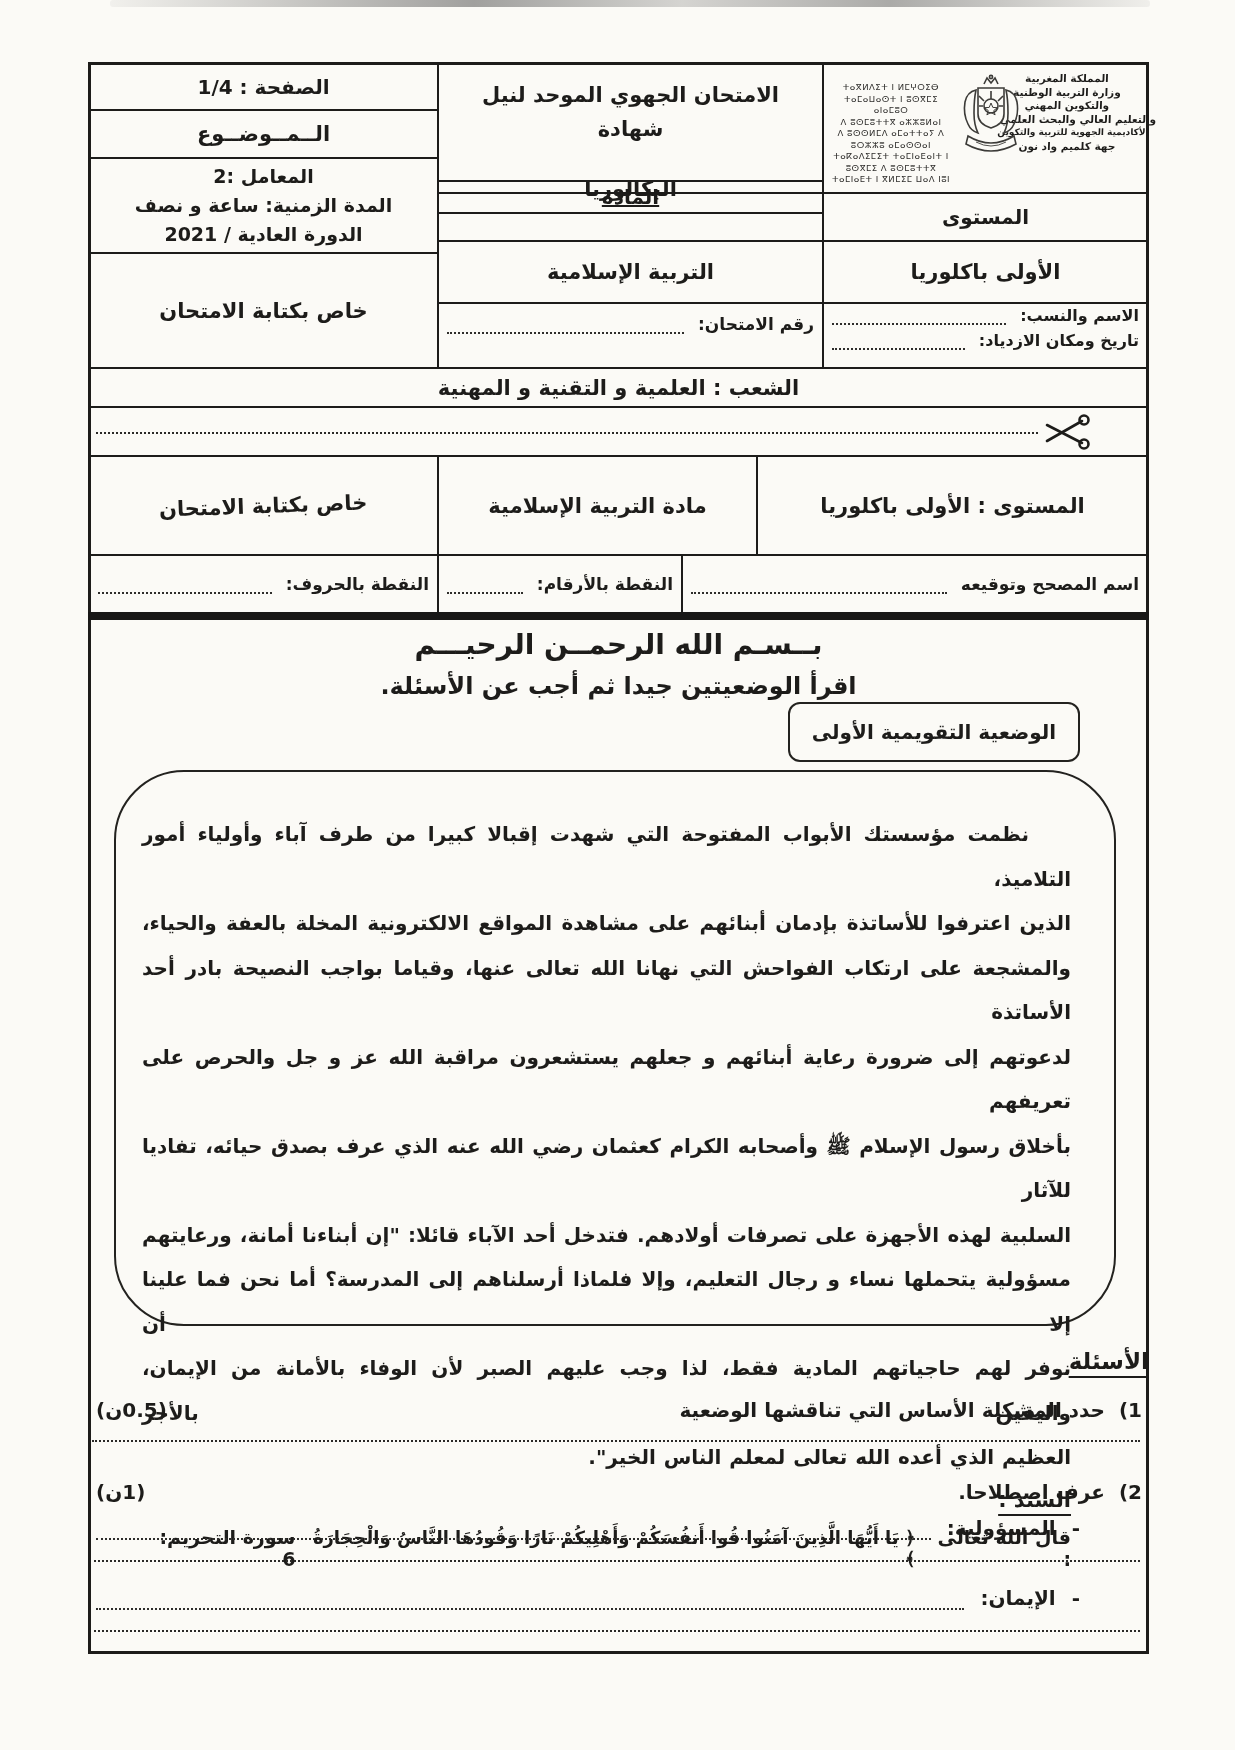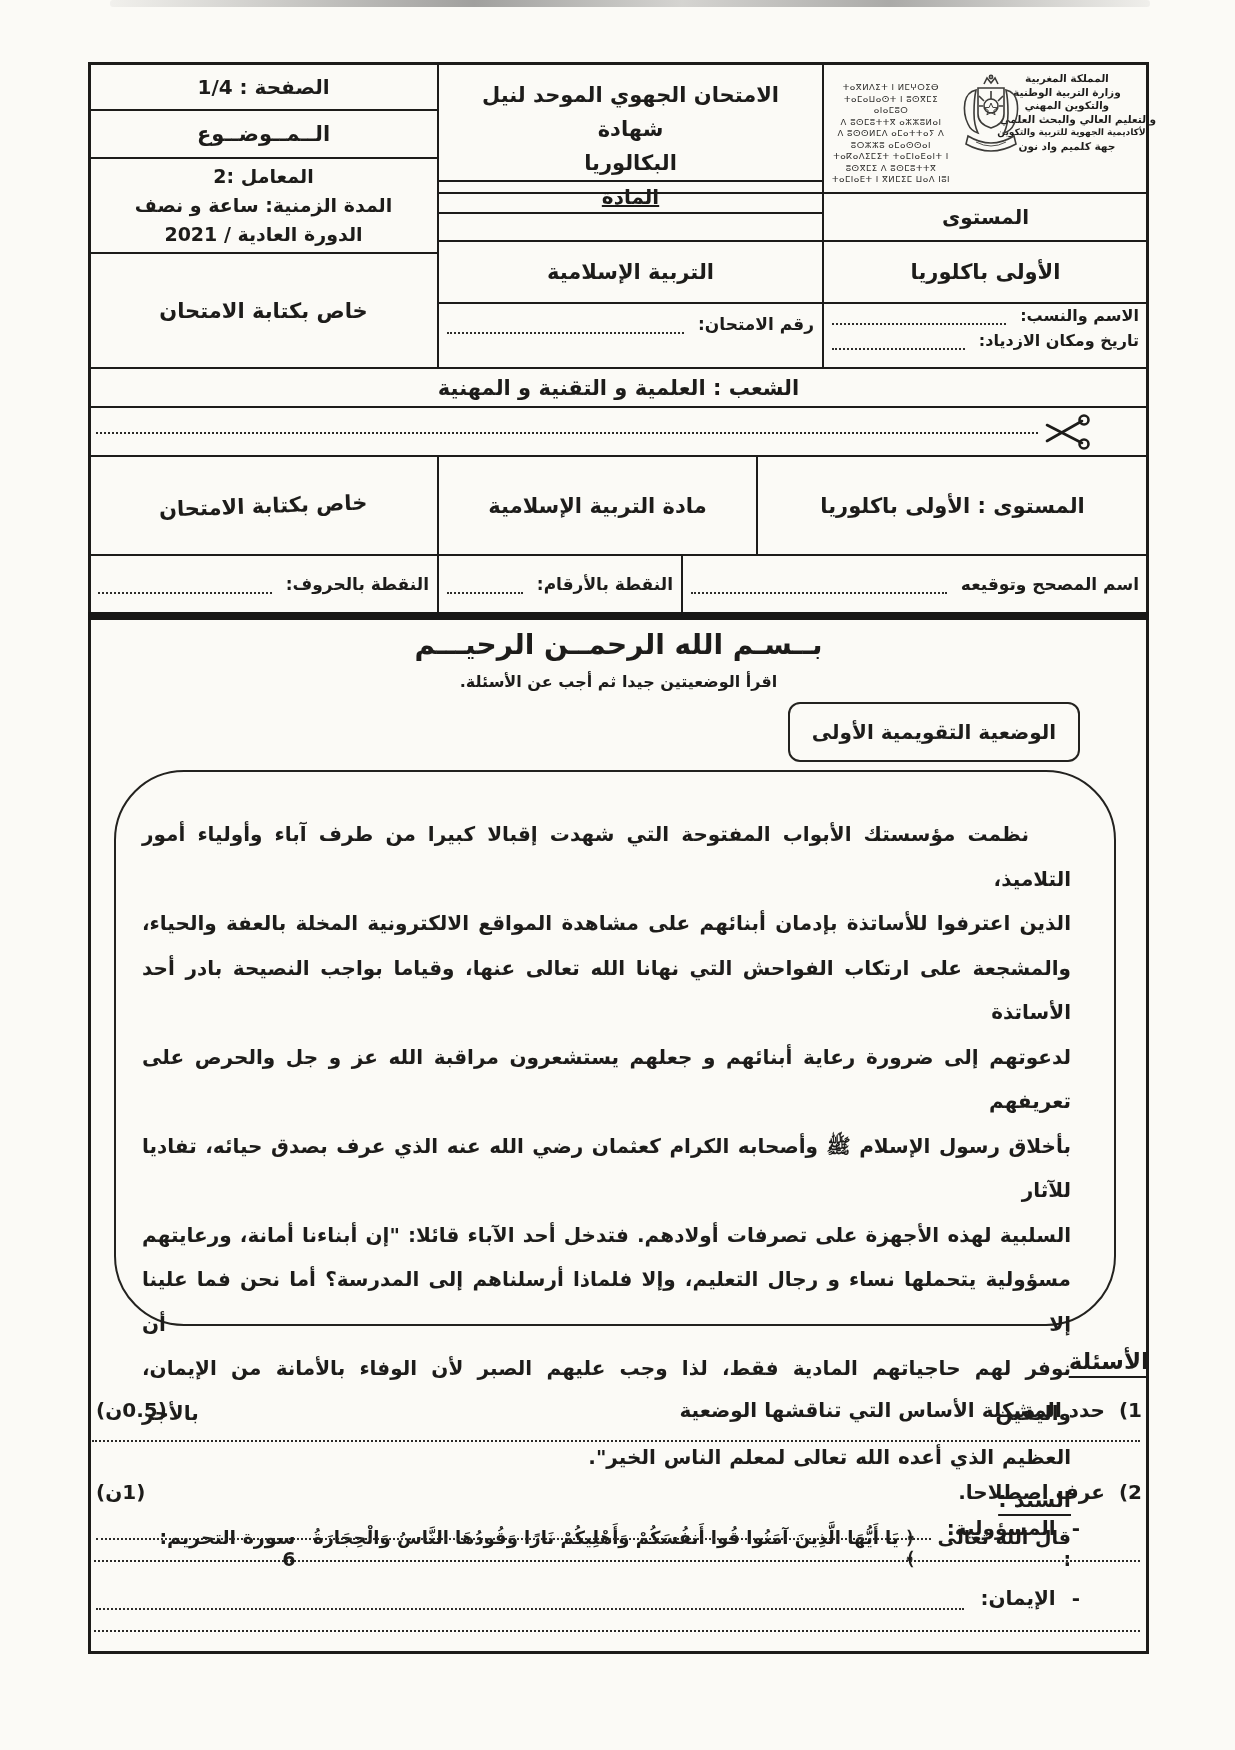--- a/index.html
+++ b/index.html
@@ -85,21 +85,21 @@
   </div>
   <div class="abs cell stack bold" style="left:88px;top:157px;width:351px;height:97px;font-size:19px;line-height:29px;">
     <span>المعامل :2</span>
     <span>المدة الزمنية: ساعة و نصف</span>
     <span>الدورة العادية / 2021</span>
   </div>
   <div class="abs cell bold f21" style="left:88px;top:252px;width:351px;height:117px;">
     <span>خاص بكتابة الامتحان</span>
   </div>
 
-  <div class="abs cell stack bold f21" style="left:437px;top:62px;width:387px;height:132px;align-items:center;justify-content:flex-start;padding-top:14px;line-height:34px;">
+  <div class="abs cell stack bold f21" style="left:437px;top:62px;width:387px;height:132px;align-items:center;justify-content:flex-start;padding-top:14px;line-height:34px;gap:26px;">
     <span>الامتحان الجهوي الموحد لنيل شهادة</span>
     <span>البكالوريا</span>
   </div>
   <div class="abs cell bold f20" style="left:437px;top:180px;width:387px;height:34px;text-decoration:underline;">
     <span>المادة</span>
   </div>
   <div class="abs cell bold f21" style="left:437px;top:240px;width:387px;height:64px;">
     <span>التربية الإسلامية</span>
   </div>
   <div class="abs cell" style="left:437px;top:302px;width:387px;height:67px;align-items:flex-start;padding-top:10px;">
@@ -210,21 +210,21 @@
       <span class="bold f17">اسم المصحح وتوقيعه</span>
       <span class="dotfill"></span>
     </div>
   </div>
 
   <div class="abs" style="left:88px;top:612px;width:1061px;height:8px;background:#181716;"></div>
 
   <div class="abs" style="left:88px;top:628px;width:1061px;text-align:center;font-size:28px;font-weight:700;letter-spacing:-1px;">
     <span>بــسـم الله الرحمــن الرحيـــم</span>
   </div>
-  <div class="abs bold" style="left:88px;top:672px;width:1061px;text-align:center;font-size:16px;">
+  <div class="abs bold" style="left:88px;top:672px;width:1061px;text-align:center;font-size:24px;">
     <span>اقرأ الوضعيتين جيدا ثم أجب عن الأسئلة.</span>
   </div>
 
   <div class="abs" style="left:788px;top:702px;width:292px;height:60px;border:2.5px solid #23221f;border-radius:12px;display:flex;align-items:center;justify-content:center;">
     <span class="bold f20">الوضعية التقويمية الأولى</span>
   </div>
 
   <div class="abs" style="left:114px;top:770px;width:1002px;height:556px;border:2.5px solid #23221f;border-radius:70px;padding:40px 43px 0 26px;">
     <div class="sit-line first">نظمت مؤسستك الأبواب المفتوحة التي شهدت إقبالا كبيرا من طرف آباء وأولياء أمور التلاميذ،</div>
     <div class="sit-line">الذين اعترفوا للأساتذة بإدمان أبنائهم على مشاهدة المواقع الالكترونية المخلة بالعفة والحياء،</div>

